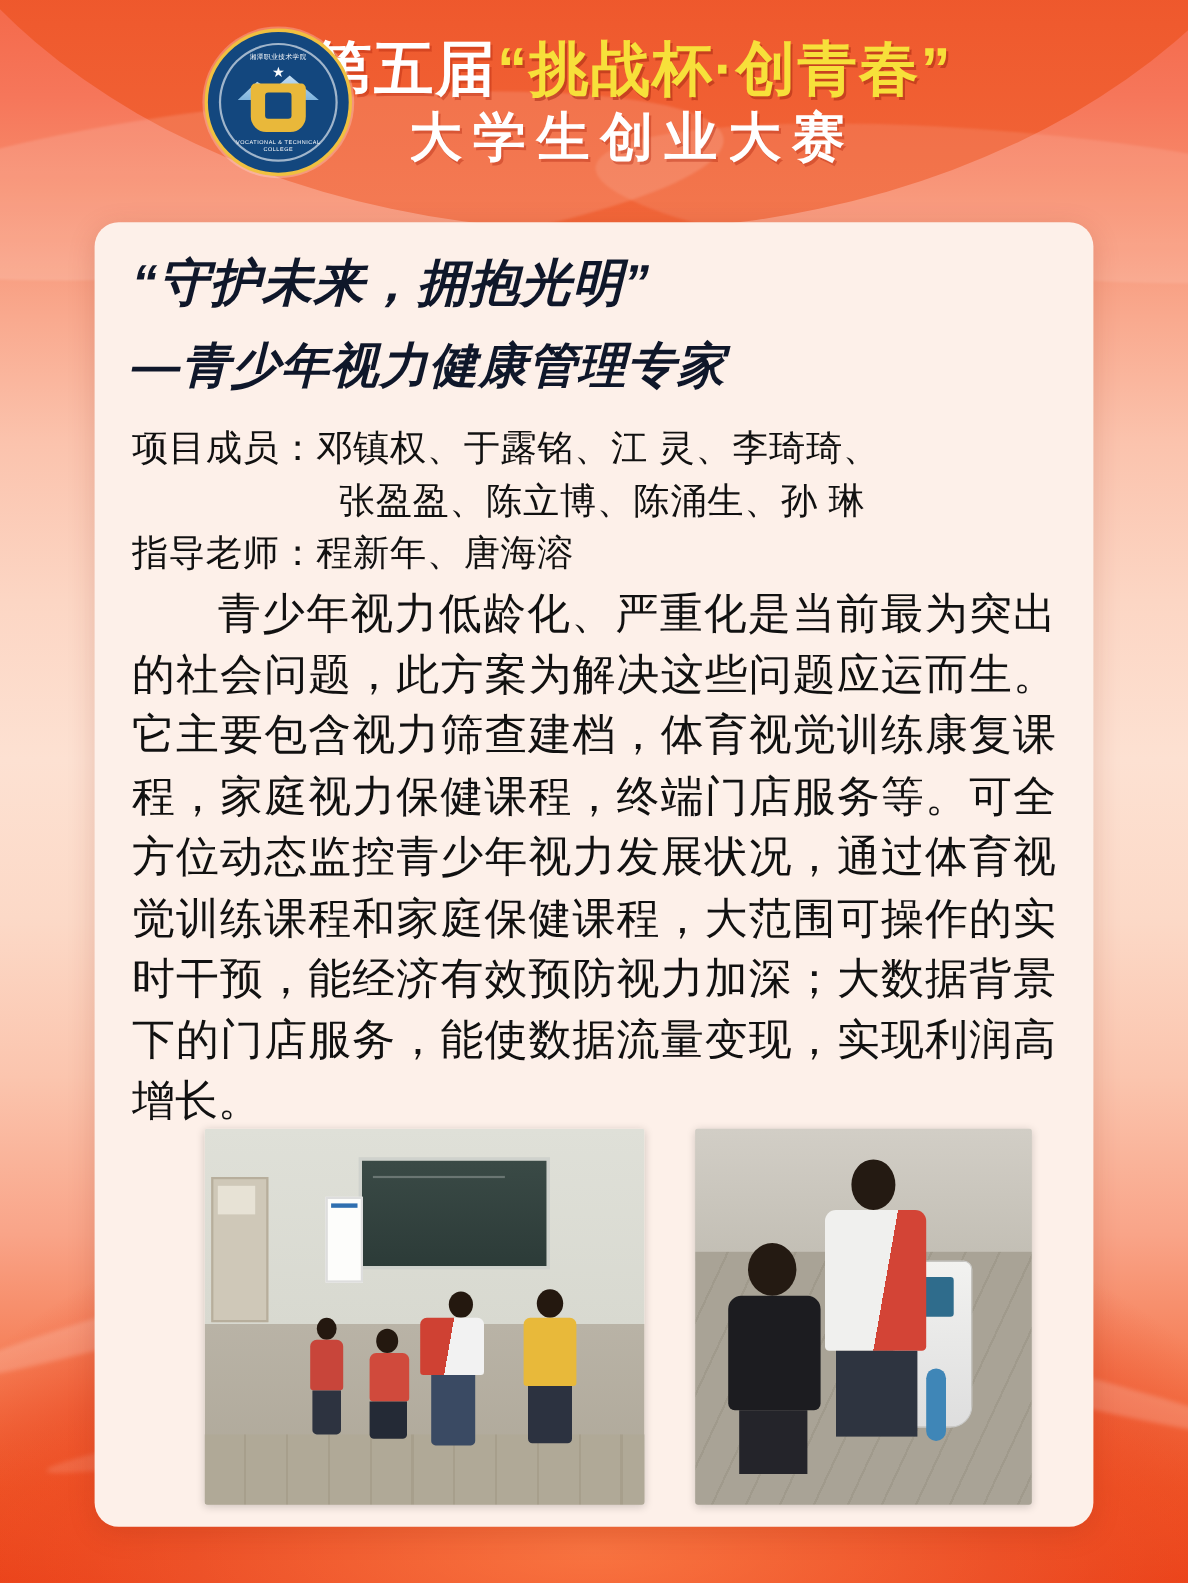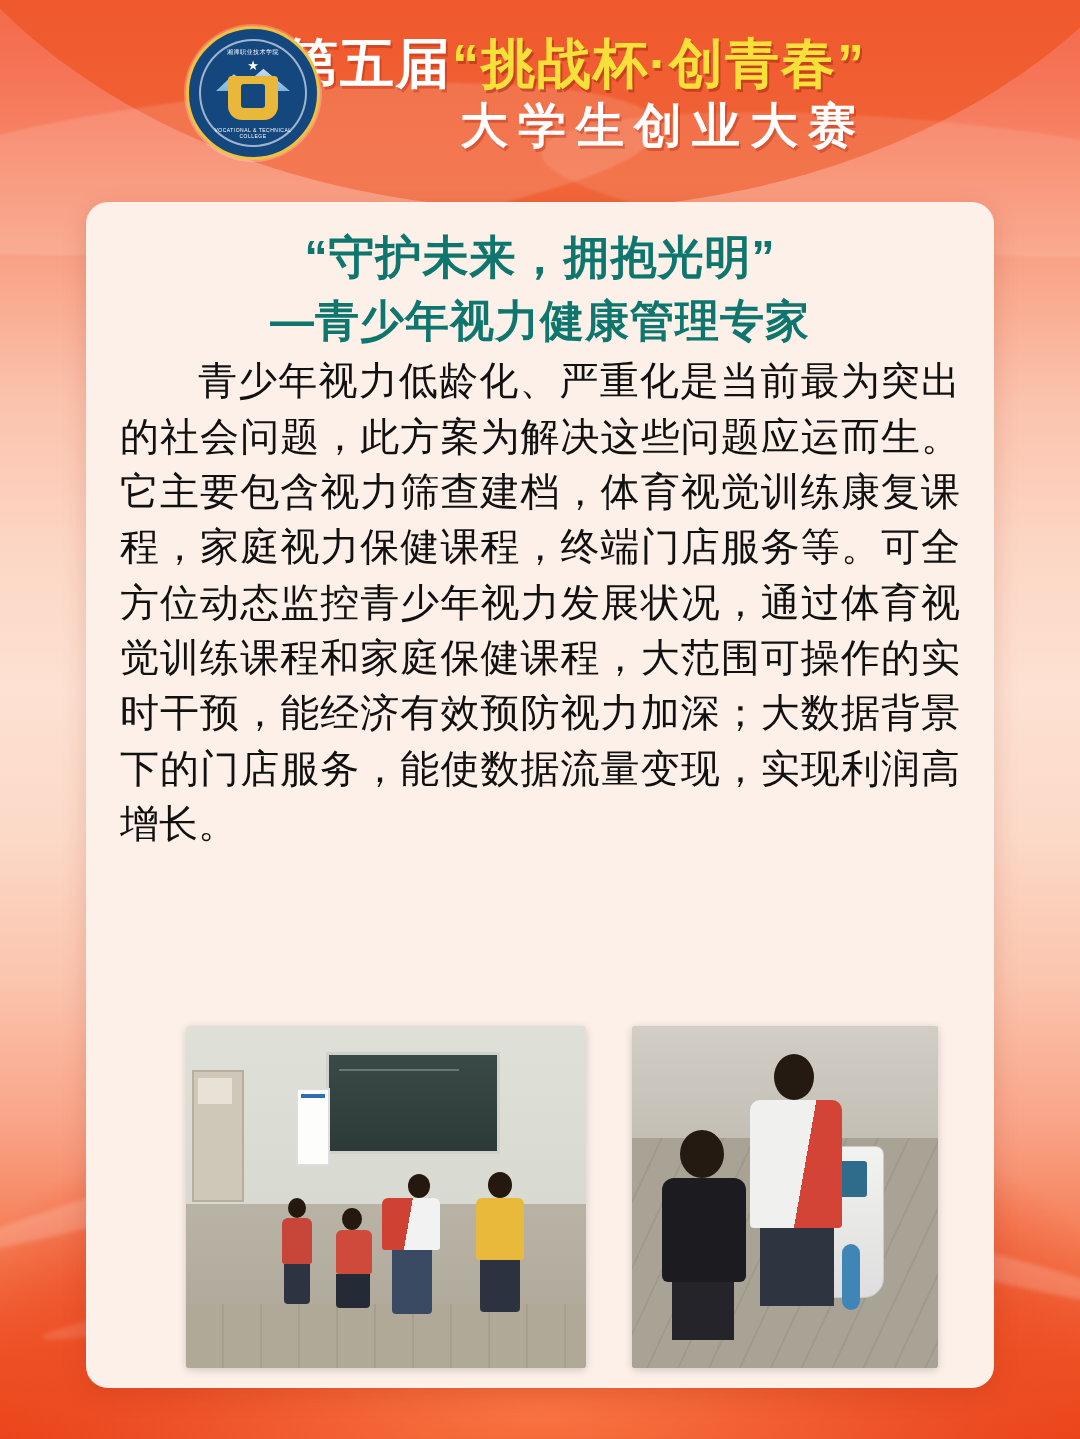--- a/index.html
+++ b/index.html
@@ -181,49 +181,49 @@
     text-shadow: 2px 3px 0 rgba(150,30,10,0.45);
   }
   .title-line2 {
     margin-top: 8px;
     font-size: 48px;
     font-weight: 900;
     color: #ffffff;
     letter-spacing: 10px;
     text-shadow: 2px 3px 0 rgba(170,30,10,0.35);
     white-space: nowrap;
-    text-align: right;
   }
 
   
   .card {
     position: absolute;
     left: 86px;
     top: 202px;
     width: 908px;
     height: 1186px;
     background: #fdf0e9;
     border-radius: 22px;
     box-shadow: 0 6px 24px rgba(140,40,15,0.18);
     padding: 26px 34px 0 34px;
     box-sizing: border-box;
   }
 
   .proj-title {
-    text-align: center;
+    text-align: left;
     font-weight: 900;
-    color: #0f766e;
+    color: #0f172a;
     font-size: 46px;
     line-height: 1.28;
     letter-spacing: 1px;
+    font-style: italic;
   }
   .proj-title .sub {
     display: block;
     font-size: 44px;
-    margin-top: 6px;
+    margin-top: 18px;
   }
 
   .meta {
     margin-top: 22px;
     font-size: 33px;
     color: #111;
     line-height: 1.45;
     letter-spacing: .5px;
   }
   .meta .row2 {
@@ -329,20 +329,31 @@
 
   </div>
 
   <div class="card">
 
     <div class="proj-title">
       <span>“守护未来，拥抱光明”</span>
       <span class="sub">—青少年视力健康管理专家</span>
     </div>
 
+    <div class="meta">
+      <div>
+        <span>项目成员：</span><span>邓镇权、于露铭、江 灵、李琦琦、</span>
+      </div>
+      <div class="row2">
+        <span>张盈盈、陈立博、陈涌生、孙 琳</span>
+      </div>
+      <div>
+        <span>指导老师：</span><span>程新年、唐海溶</span>
+      </div>
+    </div>
 
     <div class="body-text">青少年视力低龄化、严重化是当前最为突出的社会问题，此方案为解决这些问题应运而生。它主要包含视力筛查建档，体育视觉训练康复课程，家庭视力保健课程，终端门店服务等。可全方位动态监控青少年视力发展状况，通过体育视觉训练课程和家庭保健课程，大范围可操作的实时干预，能经济有效预防视力加深；大数据背景下的门店服务，能使数据流量变现，实现利润高增长。</div>
 
     <div class="photos">
 
       <div class="photo photo-left">
         <div class="p1">
           <div class="board">
             <div class="board-line"></div>
           </div>

